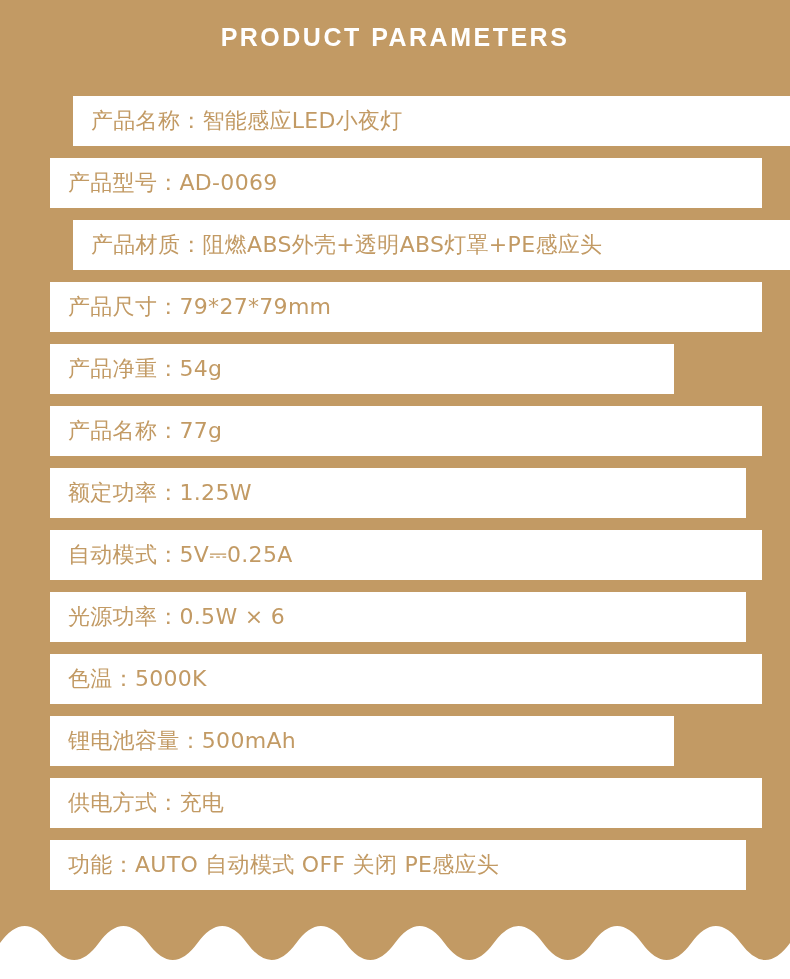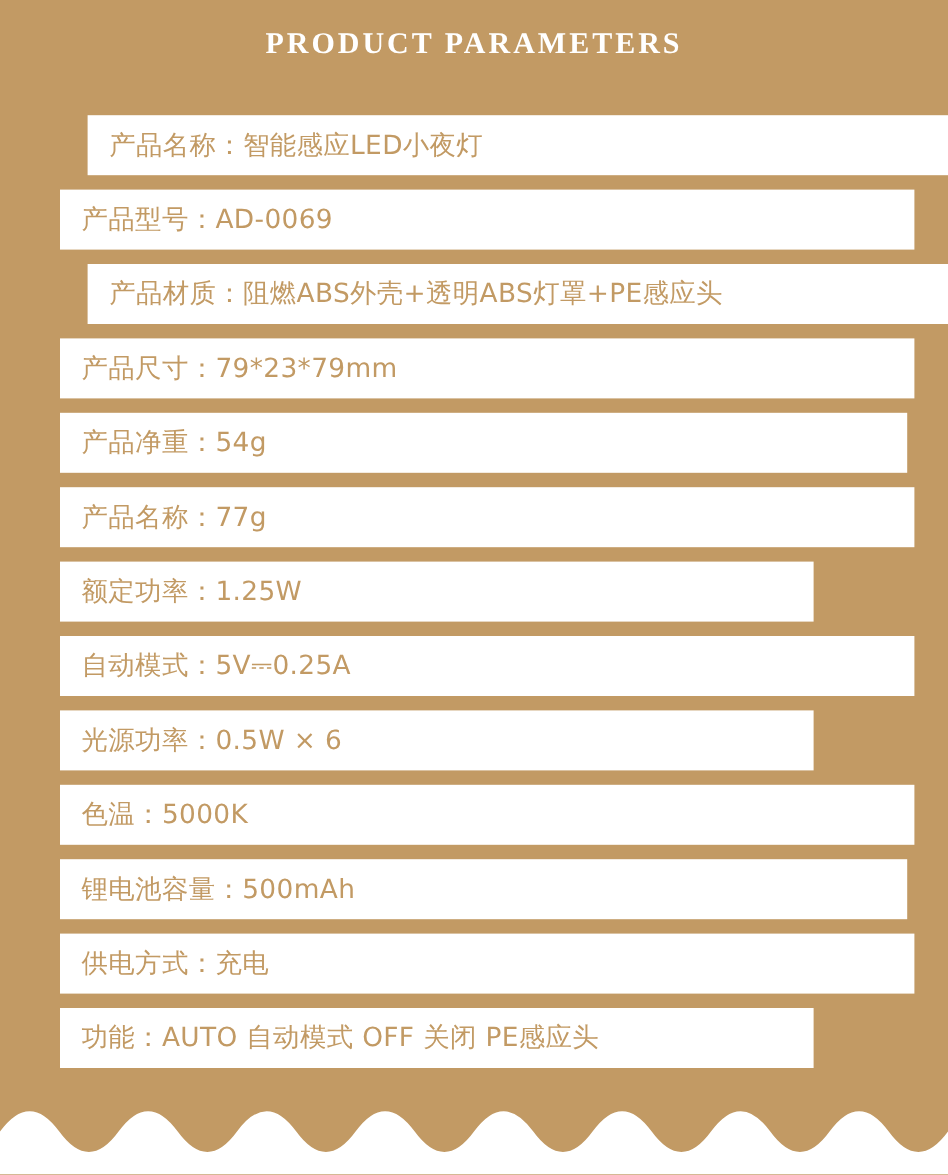--- a/index.html
+++ b/index.html
@@ -21,21 +21,21 @@
     background: #c29a64;
   }
   .title {
     text-align: center;
     color: #ffffff;
     font-size: 25px;
     letter-spacing: 2.5px;
     font-weight: bold;
     padding-top: 20px;
     line-height: 34px;
-    font-family: Liberation Serif, serif;
+    font-family: Liberation Sans, sans-serif;
   }
   .spec-list {
     margin: 0;
     padding: 0;
     list-style: none;
     position: absolute;
     top: 96px;
     left: 0;
     width: 790px;
   }
@@ -51,22 +51,22 @@
   .spec-text {
     color: #c29a64;
     font-size: 22px;
     white-space: nowrap;
     font-family: "DejaVu Sans", "Liberation Sans", sans-serif;
     letter-spacing: 0.3px;
   }
   
   .w1 { width: 752px; margin-left: 73px; }
   .w2 { width: 712px; margin-left: 50px; text-align: right; }
-  .w3 { width: 706px; margin-left: 50px; }
-  .w4 { width: 628px; margin-left: 50px; }
+  .w3 { width: 624px; margin-left: 50px; }
+  .w4 { width: 696px; margin-left: 50px; }
 
   .scallop {
     position: absolute;
     left: 0;
     bottom: 0;
     width: 790px;
     height: 70px;
     overflow: hidden;
   }
 </style>
@@ -81,21 +81,21 @@
     <li class="spec-row w1">
       <span class="spec-text">产品名称：智能感应LED小夜灯</span>
     </li>
     <li class="spec-row w2">
       <span class="spec-text">产品型号：AD-0069</span>
     </li>
     <li class="spec-row w1">
       <span class="spec-text">产品材质：阻燃ABS外壳+透明ABS灯罩+PE感应头</span>
     </li>
     <li class="spec-row w2">
-      <span class="spec-text">产品尺寸：79*23*79mm</span>
+      <span class="spec-text">产品尺寸：79*27*79mm</span>
     </li>
     <li class="spec-row w3">
       <span class="spec-text">产品净重：54g</span>
     </li>
     <li class="spec-row w2">
       <span class="spec-text">产品名称：77g</span>
     </li>
     <li class="spec-row w4">
       <span class="spec-text">额定功率：1.25W</span>
     </li>

